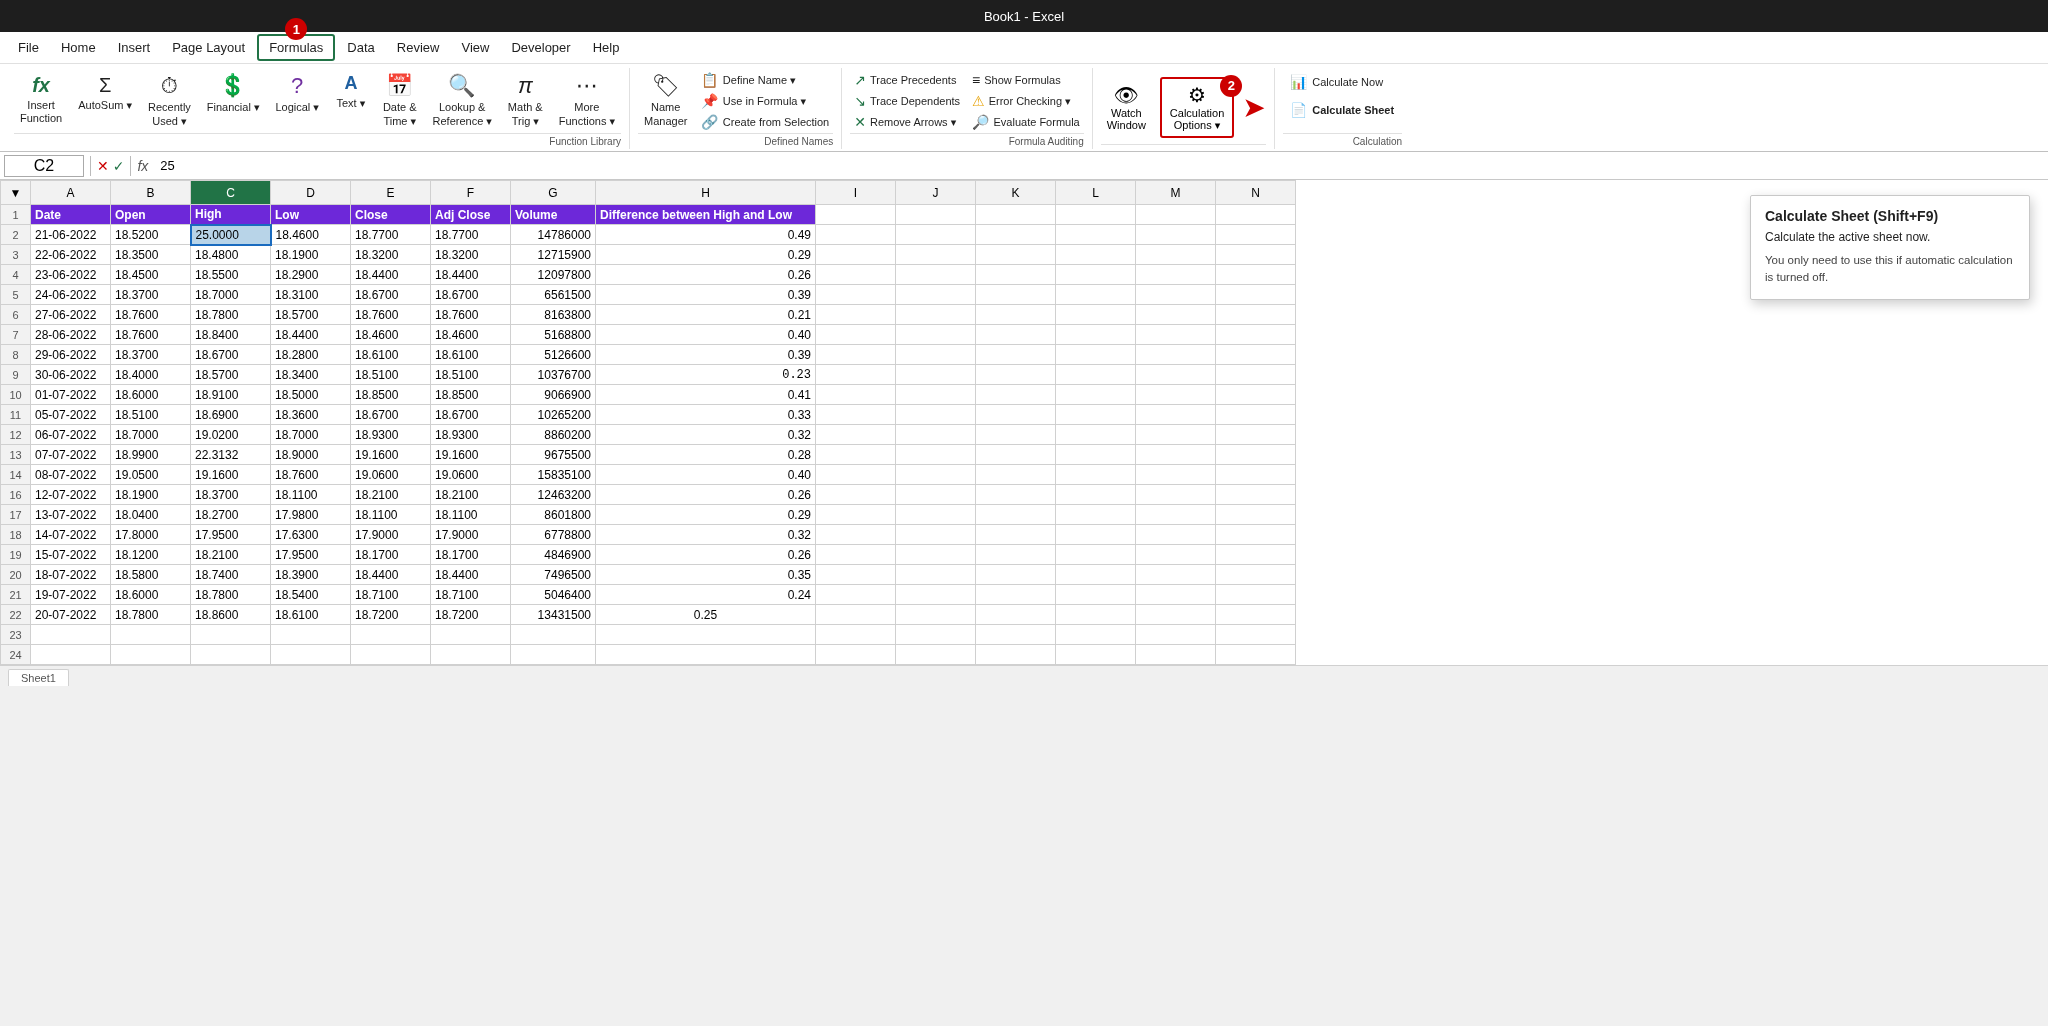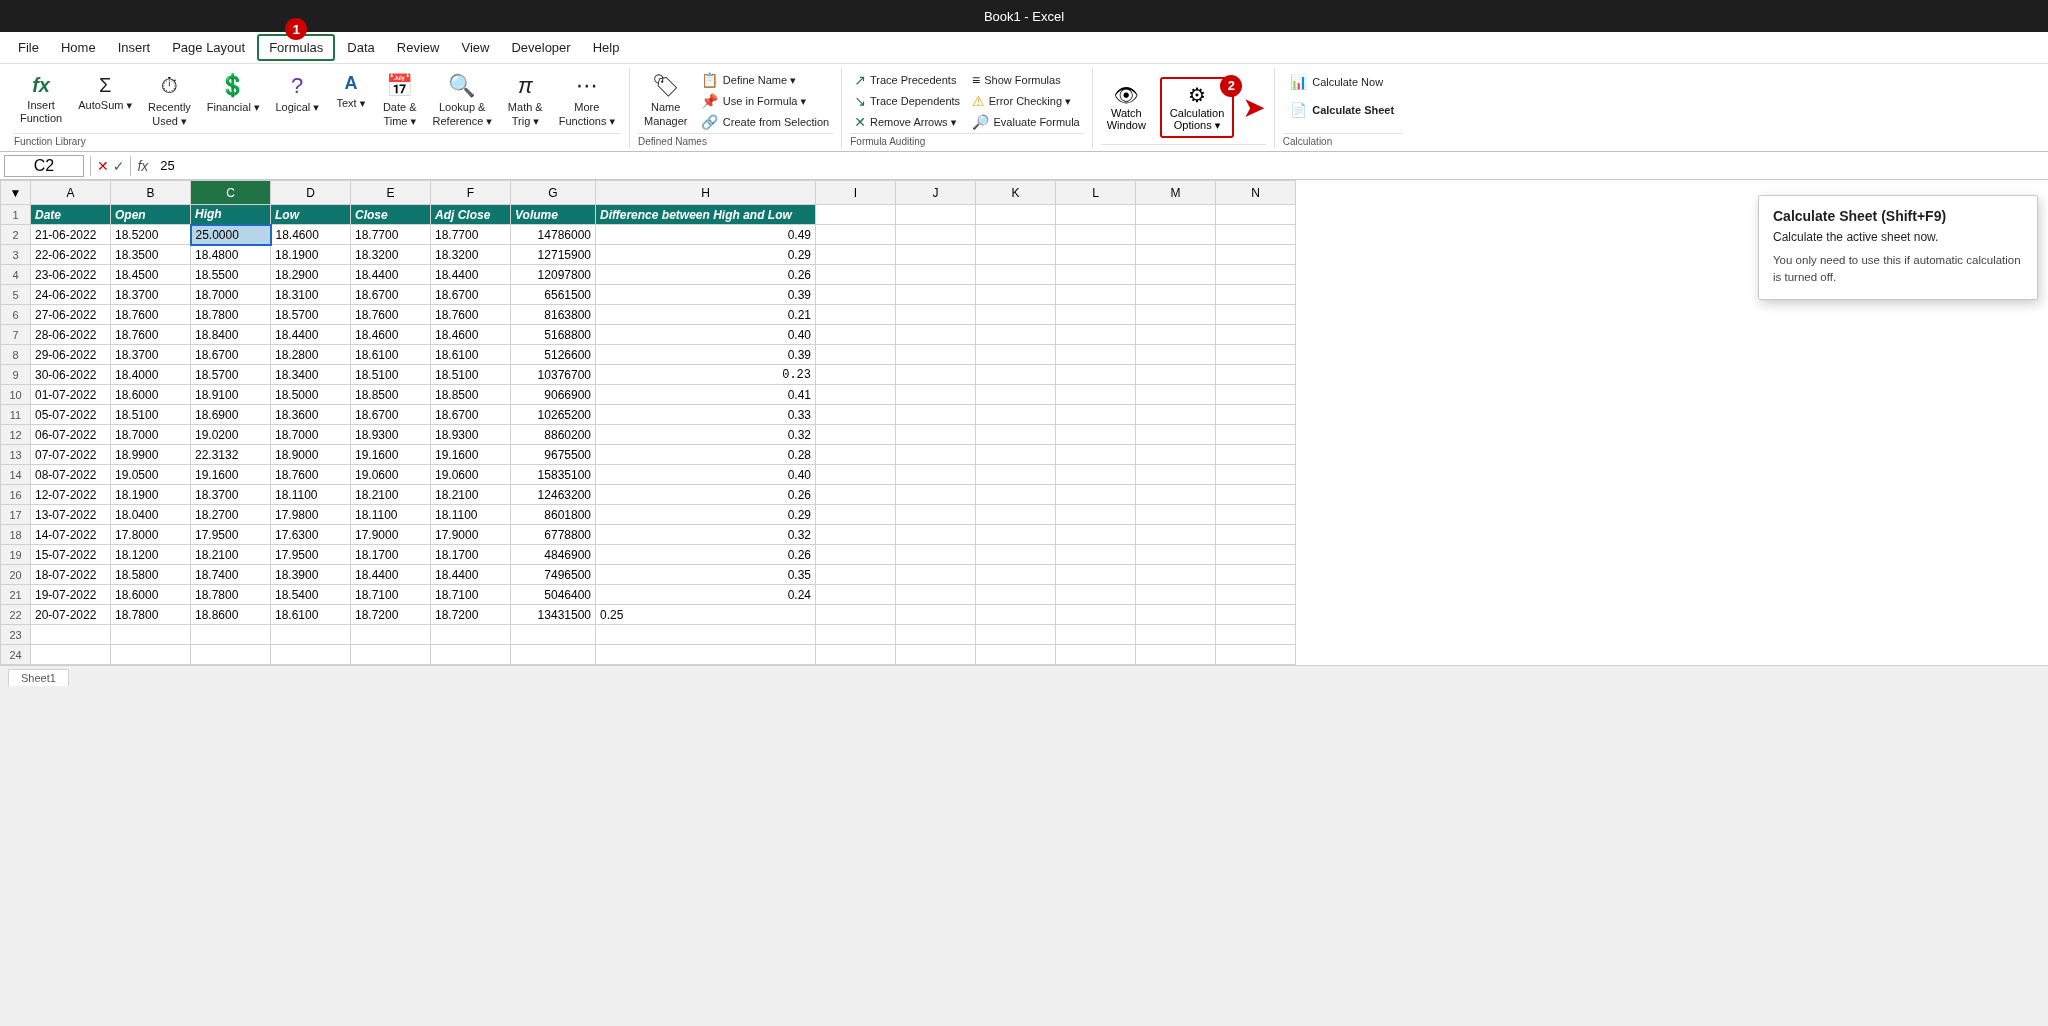--- a/index.html
+++ b/index.html
@@ -71,21 +71,21 @@
       min-width: fit-content;
     }
     .ribbon-group:last-child { border-right: none; }
     .ribbon-group-label {
       font-size: 10px;
       color: #555;
       margin-top: auto;
       padding-top: 2px;
       border-top: 1px solid #e0e0e0;
       width: 100%;
-      text-align: left;
+      text-align: right;
     }
     .ribbon-items {
       display: flex;
       align-items: flex-start;
       gap: 4px;
       flex: 1;
     }
     .ribbon-btn {
       display: flex;
       flex-direction: column;
@@ -255,40 +255,39 @@
     }
     td.cell {
       border: 1px solid #d0d0d0;
       padding: 0 4px;
       height: 20px;
       white-space: nowrap;
       overflow: hidden;
       min-width: 80px;
     }
     td.cell.header-cell {
-      background: #0f766e;
+      background: #6d28d9;
       color: white;
       font-weight: bold;
-      font-style: italic;
     }
     td.cell.selected-cell {
       background: #b8d4e8;
       border: 2px solid #1a6bbf;
     }
     td.cell.h-col {
       min-width: 220px;
     }
     td.cell.g-col {
       min-width: 85px;
     }
 
     
     .tooltip-popup {
       position: fixed;
-      right: 10px;
+      right: 18px;
       top: 195px;
       width: 280px;
       background: white;
       border: 1px solid #c8c8c8;
       box-shadow: 2px 4px 12px rgba(0,0,0,0.2);
       padding: 12px 14px;
       z-index: 100;
       font-size: 12px;
       border-radius: 2px;
     }
@@ -873,21 +872,21 @@
           </tr>
           <tr>
             <td class="row-num">22</td>
             <td class="cell">20-07-2022</td>
             <td class="cell">18.7800</td>
             <td class="cell">18.8600</td>
             <td class="cell">18.6100</td>
             <td class="cell">18.7200</td>
             <td class="cell">18.7200</td>
             <td class="cell g-col" style="text-align: right;">13431500</td>
-            <td class="cell h-col" style="text-align: left;">0.25</td>
+            <td class="cell h-col" style="text-align: center;">0.25</td>
             <td class="cell"></td>
             <td class="cell"></td>
             <td class="cell"></td>
             <td class="cell"></td>
             <td class="cell"></td>
             <td class="cell"></td>
           </tr>
           <tr>
             <td class="row-num">23</td>
             <td class="cell"></td>

